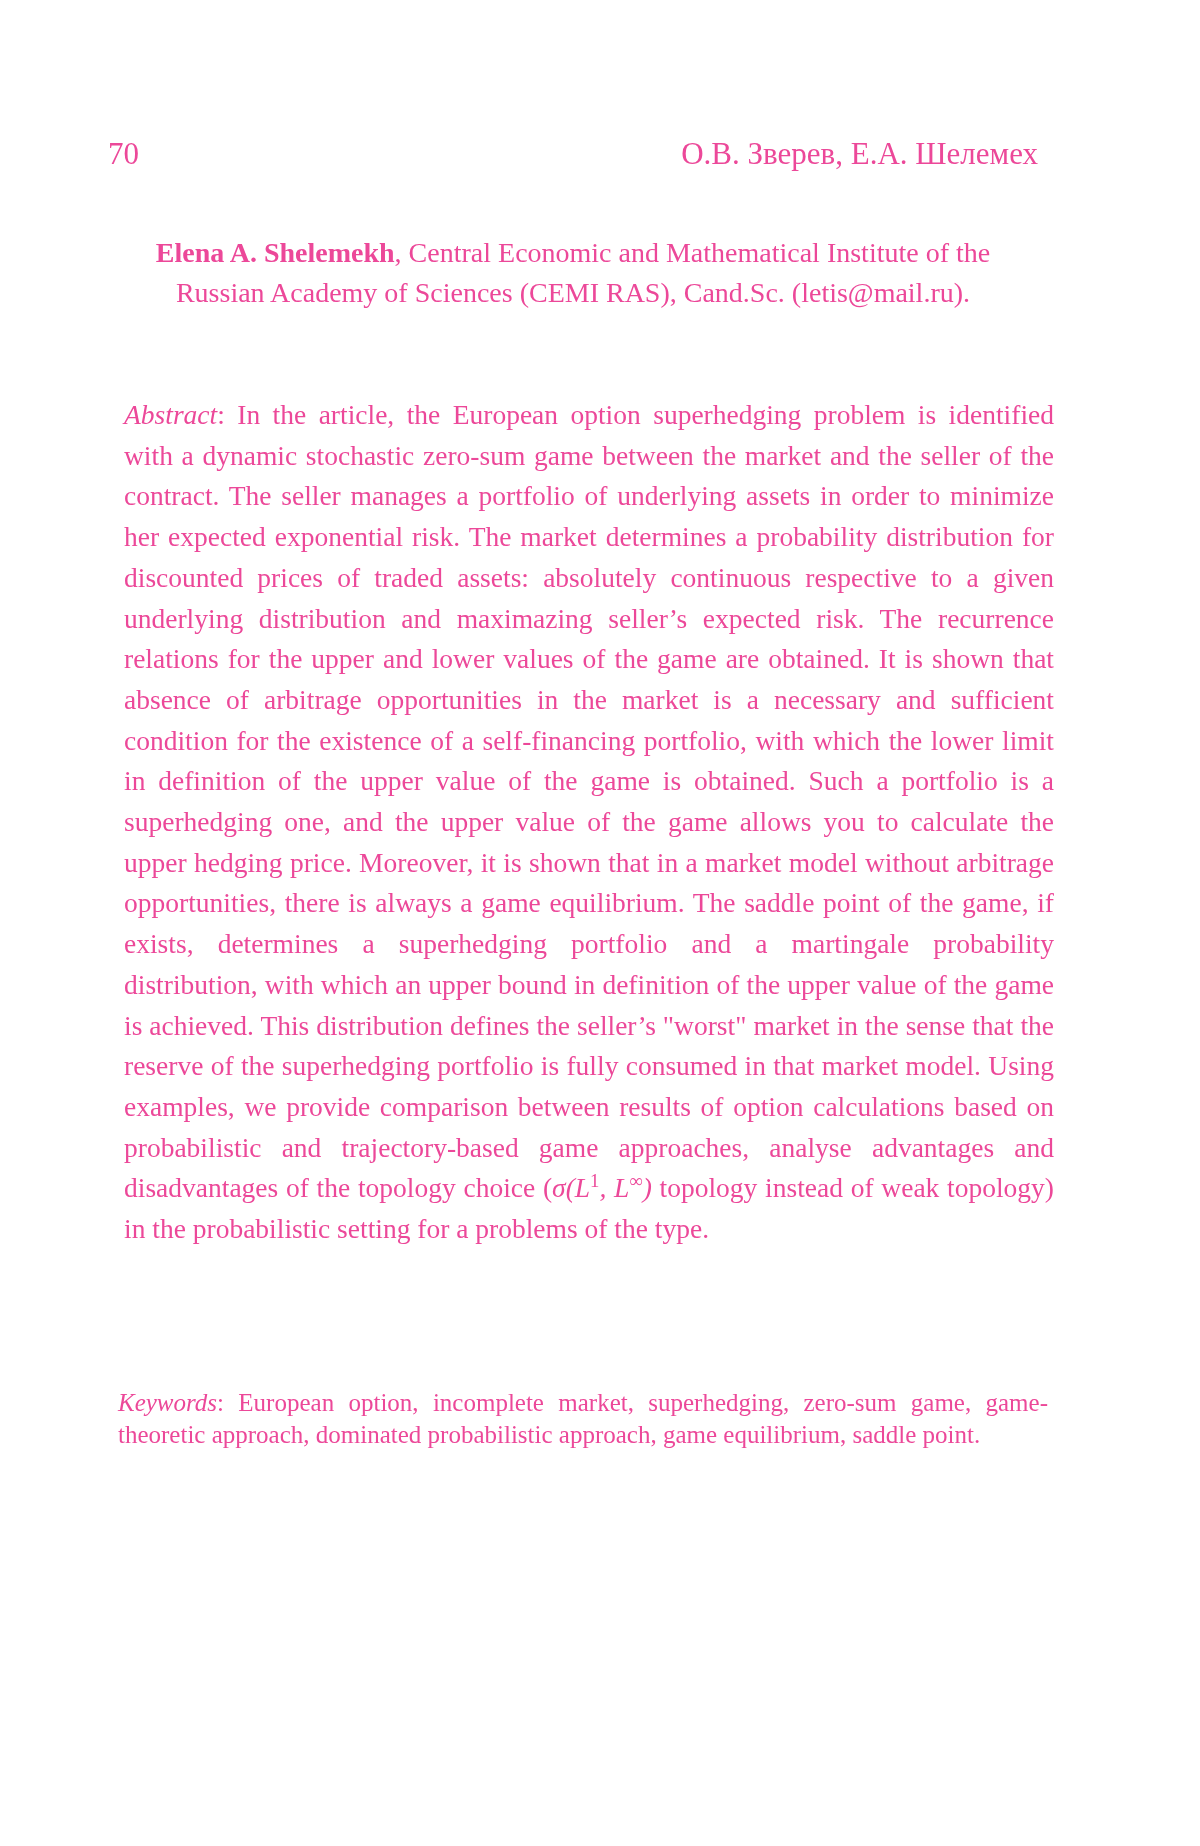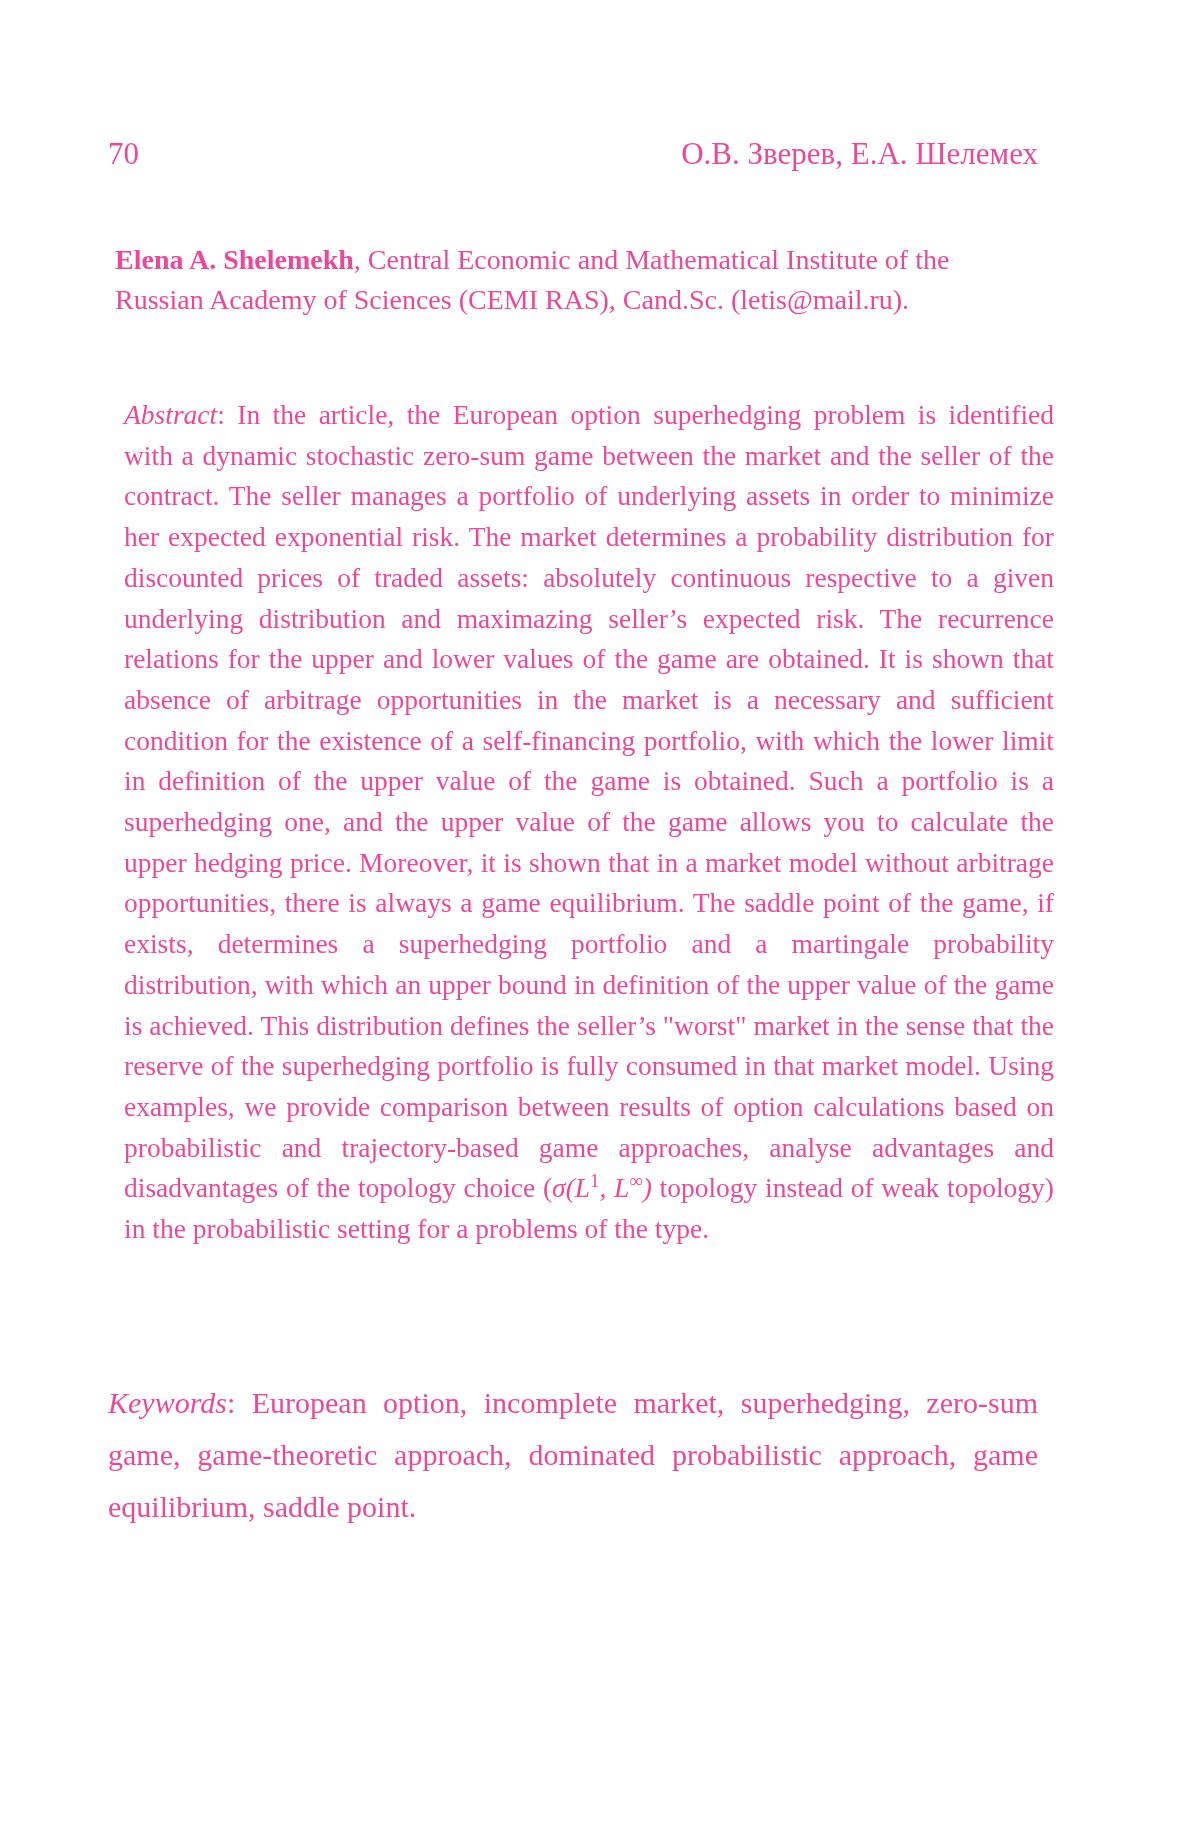--- a/index.html
+++ b/index.html
@@ -28,44 +28,44 @@
   }
   .head-title {
     display: block;
     text-align: right;
   }
   .author-block {
     position: absolute;
     top: 233px;
     left: 108px;
     width: 930px;
-    margin: 7px;
+    margin: 0;
     font-size: 28px;
     line-height: 40px;
-    text-align: left;
+    text-align: center;
   }
   .author-name { font-weight: bold; }
   .abstract {
     position: absolute;
     top: 379px;
     left: 108px;
     width: 930px;
     margin: 16px;
     font-size: 27.5px;
     line-height: 40.7px;
     text-align: justify;
   }
   .keywords {
     position: absolute;
     top: 1377px;
     left: 108px;
     width: 930px;
-    margin: 0;
-    font-size: 30px;
-    line-height: 52px;
+    margin: 10px;
+    font-size: 25px;
+    line-height: 32px;
     text-align: justify;
   }
   .para-label { font-style: italic; }
   .formula { font-style: italic; white-space: nowrap; }
   .formula sup {
     font-size: 0.68em;
     line-height: 0;
     font-style: normal;
   }
 </style>

